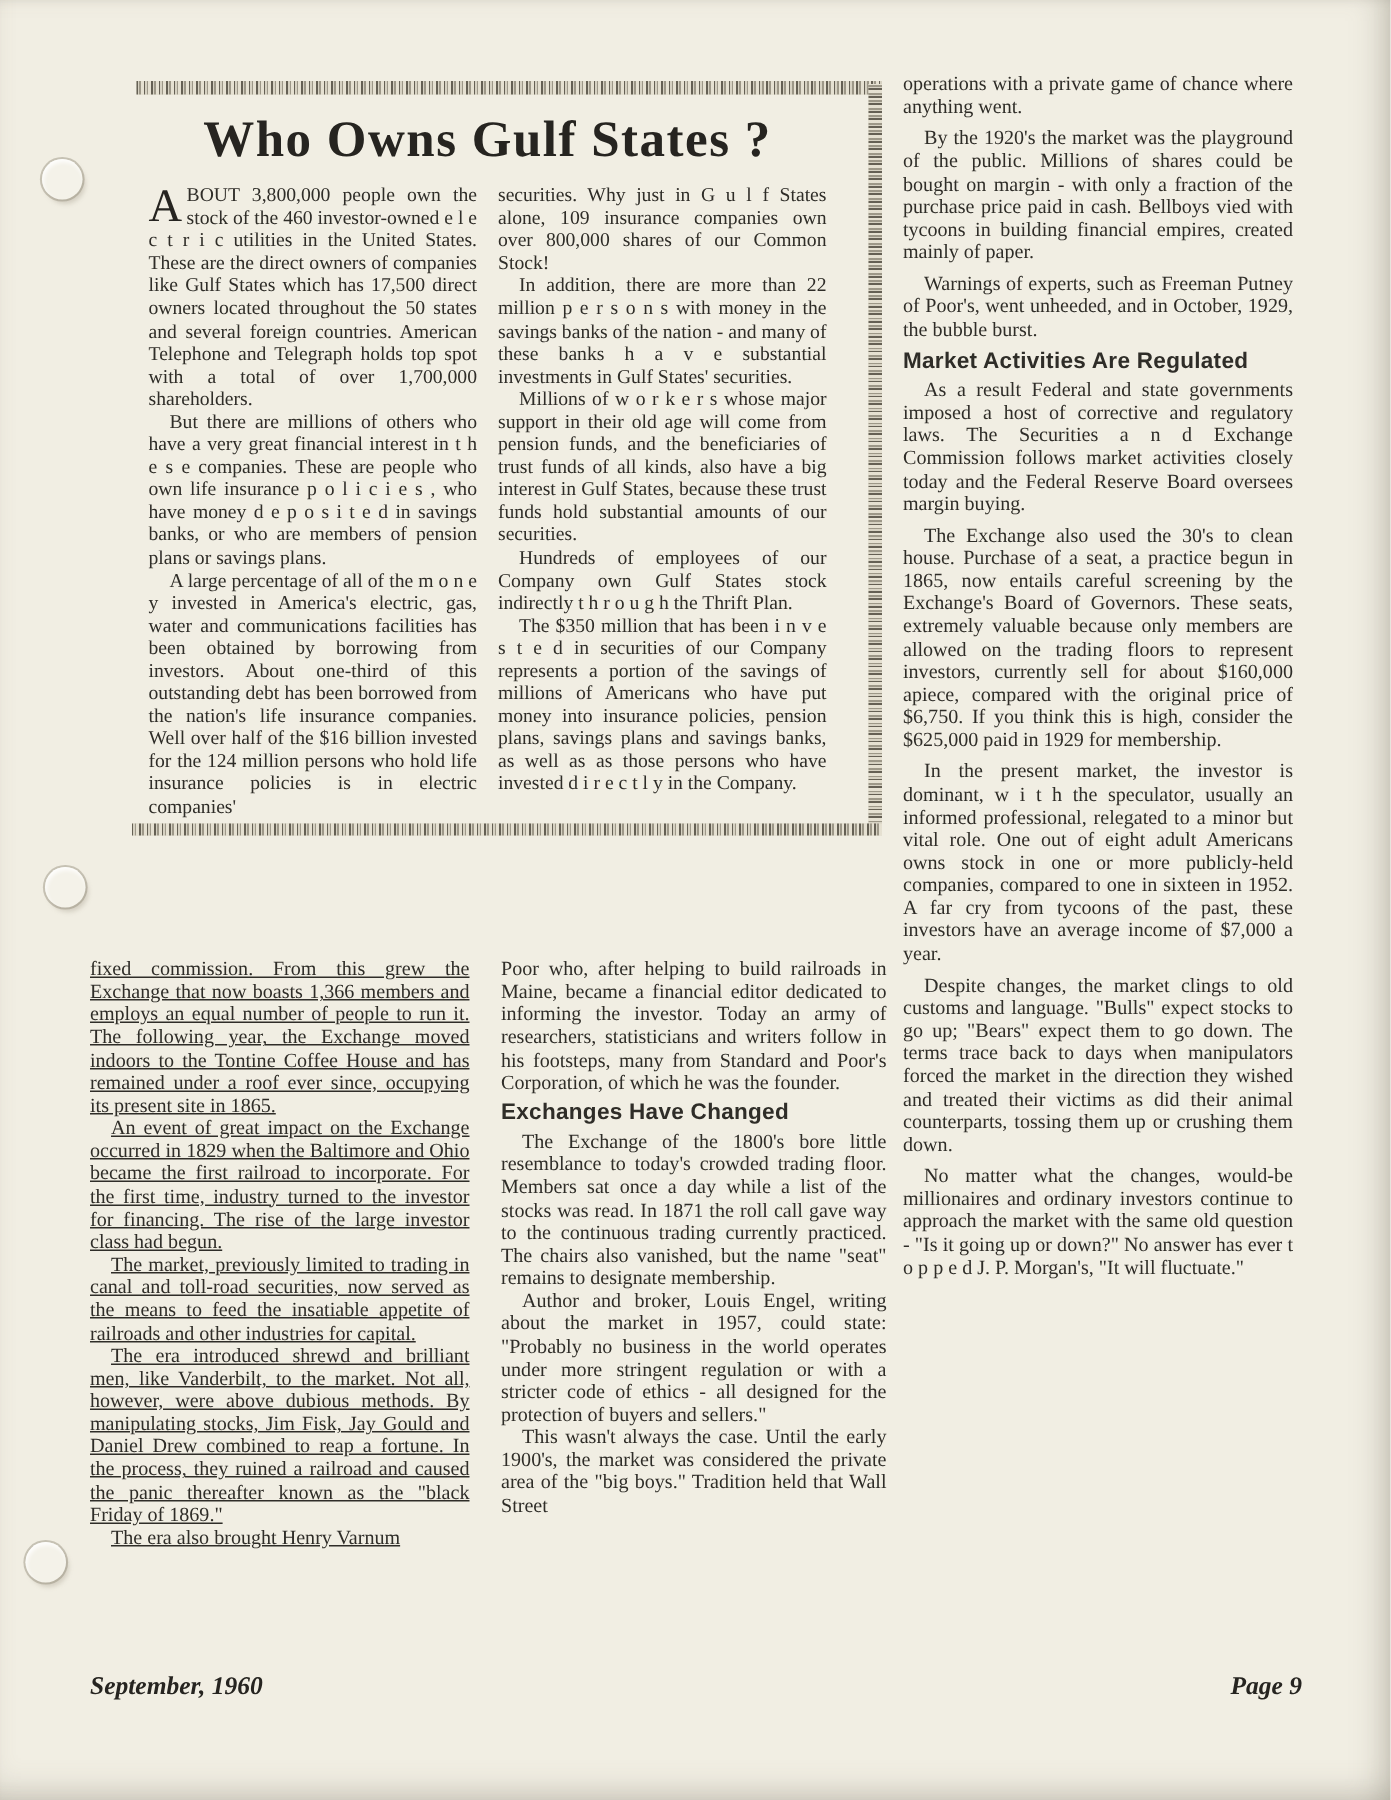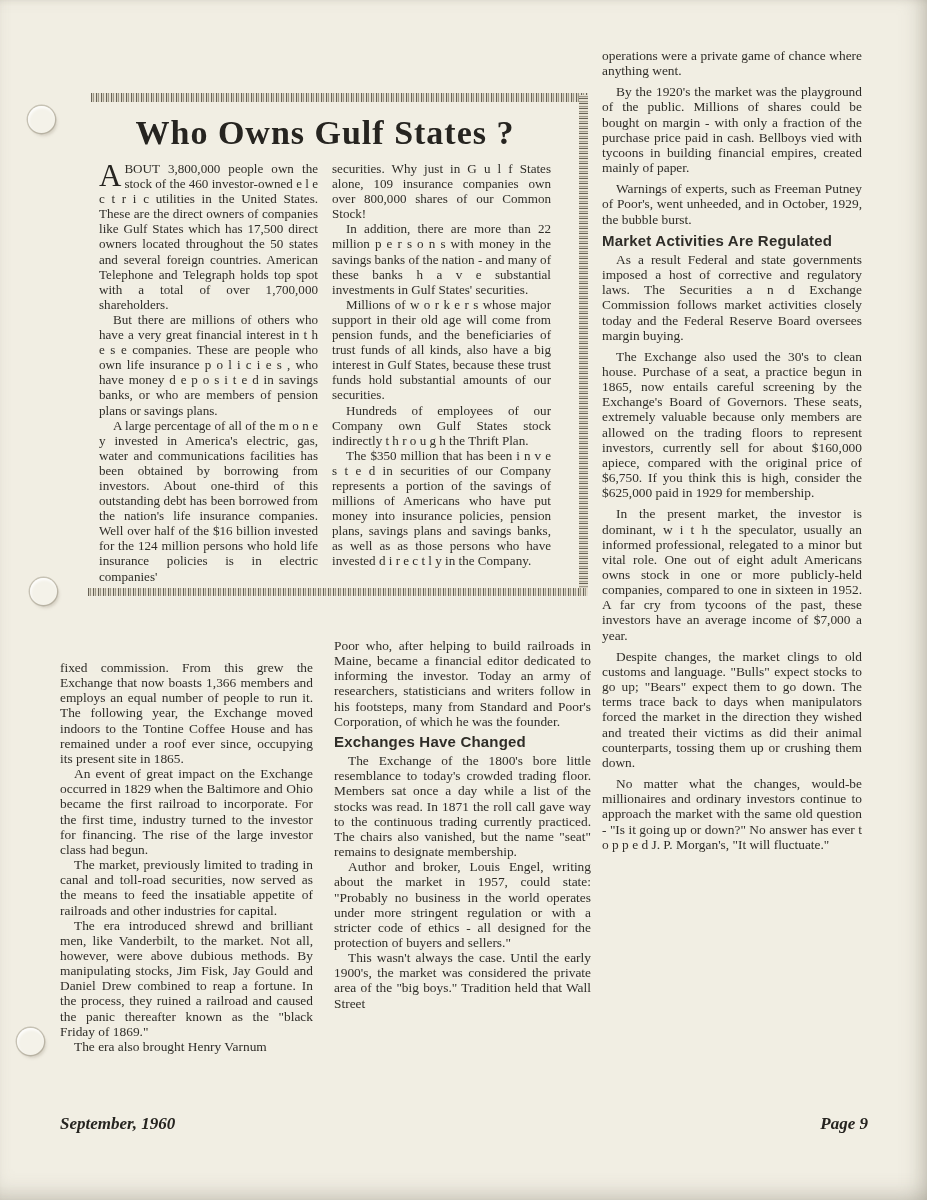--- a/index.html
+++ b/index.html
@@ -33,21 +33,20 @@
     font-family:"Liberation Sans",sans-serif;
     font-size:15px; font-weight:bold; letter-spacing:.2px;
     margin:3px 0 4px; text-align:left;
   }
 
   
   .box {
     position:absolute; left:88px; top:54px; width:500px;
     box-sizing:border-box;
     padding:13px 37px 12px 11px;
-    margin-top:39px;
   }
   .hatch {
     position:absolute;
     background-color:#d9d4c3;
     background-image:repeating-linear-gradient(90deg,
        rgba(62,57,47,.75) 0px, rgba(62,57,47,.75) 1px,
        rgba(214,209,194,.9) 1px, rgba(214,209,194,.9) 2px,
        rgba(108,102,88,.55) 2px, rgba(108,102,88,.55) 3px,
        rgba(230,225,210,.95) 3px, rgba(230,225,210,.95) 5px);
   }
@@ -70,21 +69,21 @@
   .bcol { width:219px; font-size:13.1px; line-height:15.1px; }
   .dropcap {
     float:left; font-size:31px; line-height:27px;
     padding:1px 3px 0 0; font-weight:normal; color:#262420;
   }
   p.first { text-indent:0; }
   .bcol b { font-weight:normal; }
 
   
   .colblock { position:absolute; font-size:13.4px; line-height:15.15px; }
-  .col-left { left:60px;  top:660px; width:253px; }
+  .col-left { left:60px;  top:638px; width:253px;text-decoration:underline; }
   .col-mid  { left:334px; top:638px; width:257px; }
   .col-right{ left:602px; top:48px;  width:260px; }
   .col-right p { margin-bottom:6px; }
   .col-mid h2.sans, .col-right h2.sans { margin-top:5px; }
 
   
   .footer-date, .footer-page {
     position:absolute; top:1114px;
     font-weight:bold; font-style:italic; font-size:17px; color:#262420;
   }
@@ -133,21 +132,21 @@
 
   <div class="colblock col-mid">
     <p class="cont">Poor who, after helping to build railroads in Maine, became a financial editor dedicated to informing the investor. Today an army of researchers, statisticians and writers follow in his footsteps, many from Standard and Poor's Corporation, of which he was the founder.</p>
     <h2 class="sans">Exchanges Have Changed</h2>
     <p>The Exchange of the 1800's bore little resemblance to today's crowded trading floor. Members sat once a day while a list of the stocks was read. In 1871 the roll call gave way to the continuous trading currently practiced. The chairs also vanished, but the name "seat" remains to designate membership.</p>
     <p>Author and broker, Louis Engel, writing about the market in 1957, could state: "Probably no business in the world operates under more stringent regulation or with a stricter code of ethics - all designed for the protection of buyers and sellers."</p>
     <p>This wasn't always the case. Until the early 1900's, the market was considered the private area of the "big boys." Tradition held that Wall Street</p>
   </div>
 
   <div class="colblock col-right">
-    <p class="cont">operations were a private game of chance where anything went.</p>
+    <p class="cont">operations with a private game of chance where anything went.</p>
     <p>By the 1920's the market was the playground of the public. Millions of shares could be bought on margin - with only a fraction of the purchase price paid in cash. Bellboys vied with tycoons in building financial empires, created mainly of paper.</p>
     <p>Warnings of experts, such as Freeman Putney of Poor's, went unheeded, and in October, 1929, the bubble burst.</p>
     <h2 class="sans">Market Activities Are Regulated</h2>
     <p>As a result Federal and state governments imposed a host of corrective and regulatory laws. The Securities a n d Exchange Commission follows market activities closely today and the Federal Reserve Board oversees margin buying.</p>
     <p>The Exchange also used the 30's to clean house. Purchase of a seat, a practice begun in 1865, now entails careful screening by the Exchange's Board of Governors. These seats, extremely valuable because only members are allowed on the trading floors to represent investors, currently sell for about $160,000 apiece, compared with the original price of $6,750. If you think this is high, consider the $625,000 paid in 1929 for membership.</p>
     <p>In the present market, the investor is dominant, w i t h the speculator, usually an informed professional, relegated to a minor but vital role. One out of eight adult Americans owns stock in one or more publicly-held companies, compared to one in sixteen in 1952. A far cry from tycoons of the past, these investors have an average income of $7,000 a year.</p>
     <p>Despite changes, the market clings to old customs and language. "Bulls" expect stocks to go up; "Bears" expect them to go down. The terms trace back to days when manipulators forced the market in the direction they wished and treated their victims as did their animal counterparts, tossing them up or crushing them down.</p>
     <p>No matter what the changes, would-be millionaires and ordinary investors continue to approach the market with the same old question - "Is it going up or down?" No answer has ever t o p p e d J. P. Morgan's, "It will fluctuate."</p>
   </div>
 

